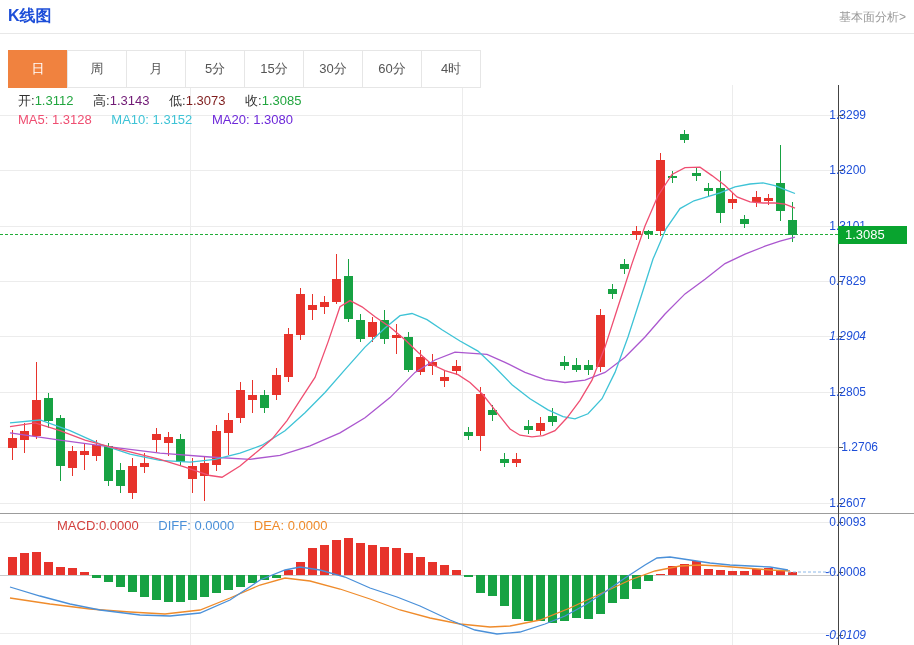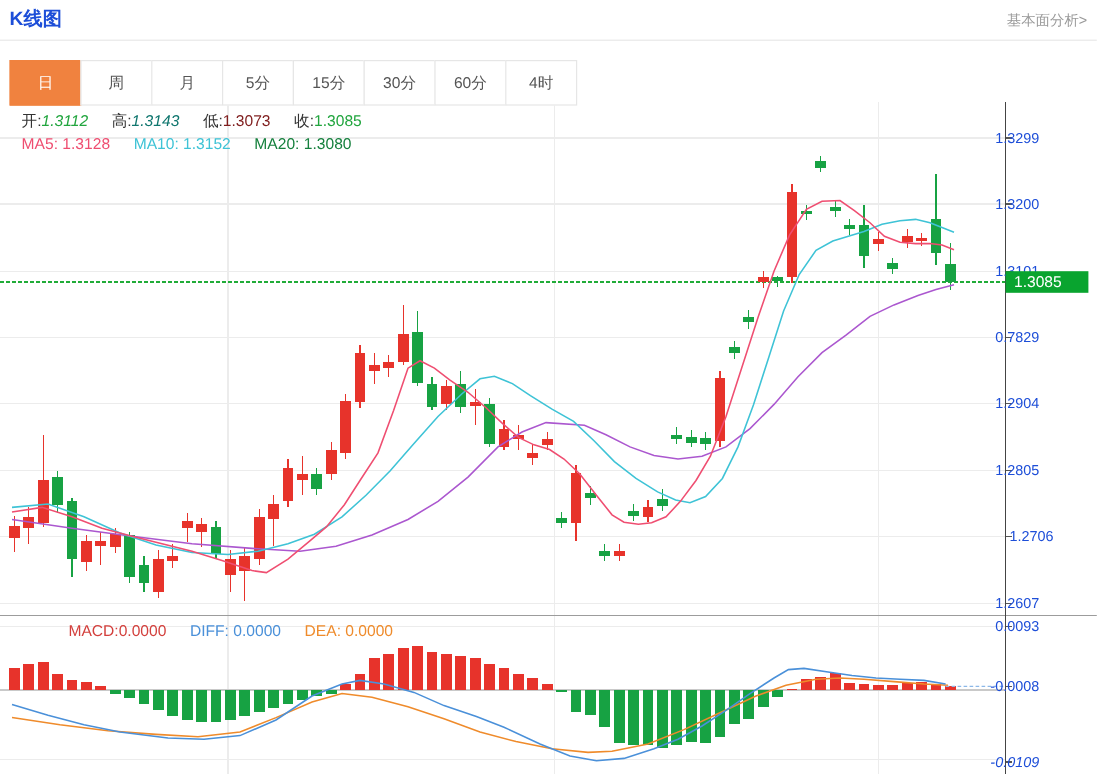--- a/index.html
+++ b/index.html
@@ -275,44 +275,44 @@
     <div class="tab">周</div>
     <div class="tab">月</div>
     <div class="tab">5分</div>
     <div class="tab">15分</div>
     <div class="tab">30分</div>
     <div class="tab">60分</div>
     <div class="tab">4时</div>
   </div>
 
 <div class="inforow" style="top:92px;">
-  <span class="pair"><span class="lab">开:</span><span class="val-g" style="color: rgb(33, 165, 62); font-style: italic;">1.3112</span></span>
-  <span class="pair"><span class="lab">高:</span><span class="val-g" style="color: #0f766e; font-style: italic;">1.3143</span></span>
+  <span class="pair"><span class="lab">开:</span><span class="val-g" style="color: rgb(33, 165, 62);">1.3112</span></span>
+  <span class="pair"><span class="lab">高:</span><span class="val-g" style="color: #701a75;">1.3143</span></span>
   <span class="pair"><span class="lab">低:</span><span class="val-g" style="color: #7f1d1d;">1.3073</span></span>
   <span class="pair"><span class="lab">收:</span><span class="val-g" style="color: rgb(33, 165, 62);">1.3085</span></span>
 </div>
 
 <div class="inforow" style="top:112px;">
   <span class="pair ma5c" style="color: rgb(239, 78, 113);"><span>MA5:</span> <span>1.3128</span></span>
   <span class="pair ma10c" style="color: rgb(62, 195, 214);"><span>MA10:</span> <span>1.3152</span></span>
-  <span class="pair ma20c" style="color: #15803d;"><span>MA20:</span> <span>1.3080</span></span>
+  <span class="pair ma20c" style="color: #6d28d9;"><span>MA20:</span> <span>1.3080</span></span>
 </div>
 
 <div class="inforow" style="top:518px;margin-left:39px;">
   <span class="pair macdc" style="color: rgb(211, 64, 61);"><span>MACD:</span><span>0.0000</span></span>
   <span class="pair diffc" style="color: rgb(74, 144, 217);"><span>DIFF:</span> <span>0.0000</span></span>
   <span class="pair deac" style="color: rgb(239, 139, 43);"><span>DEA:</span> <span>0.0000</span></span>
 </div>
 
 <div id="ylabels">
     <div class="ylabel" style="top: 107px;">1.3299</div>
     <div class="ylabel" style="top: 162px;">1.3200</div>
     <div class="ylabel" style="top: 218px;">1.3101</div>
     <div class="ylabel" style="top: 273px;">0.7829</div>
-    <div class="ylabel" style="top: 328px;">1.2904</div>
+    <div class="ylabel" style="top: 328px; font-style: italic;">1.2904</div>
     <div class="ylabel" style="top: 384px;">1.2805</div>
     <div class="ylabel" style="top: 439px; margin-left: 12px;">1.2706</div>
     <div class="ylabel" style="top: 495px;">1.2607</div>
     <div class="ylabel" style="top: 514px;">0.0093</div>
     <div class="ylabel" style="top: 564px;">-0.0008</div>
     <div class="ylabel" style="top: 627px; font-style: italic;">-0.0109</div>
   </div>
 <div class="badge" id="price-badge" style="top: 226px; background: rgb(9, 164, 47);">1.3085</div>
 
 </body></html>

